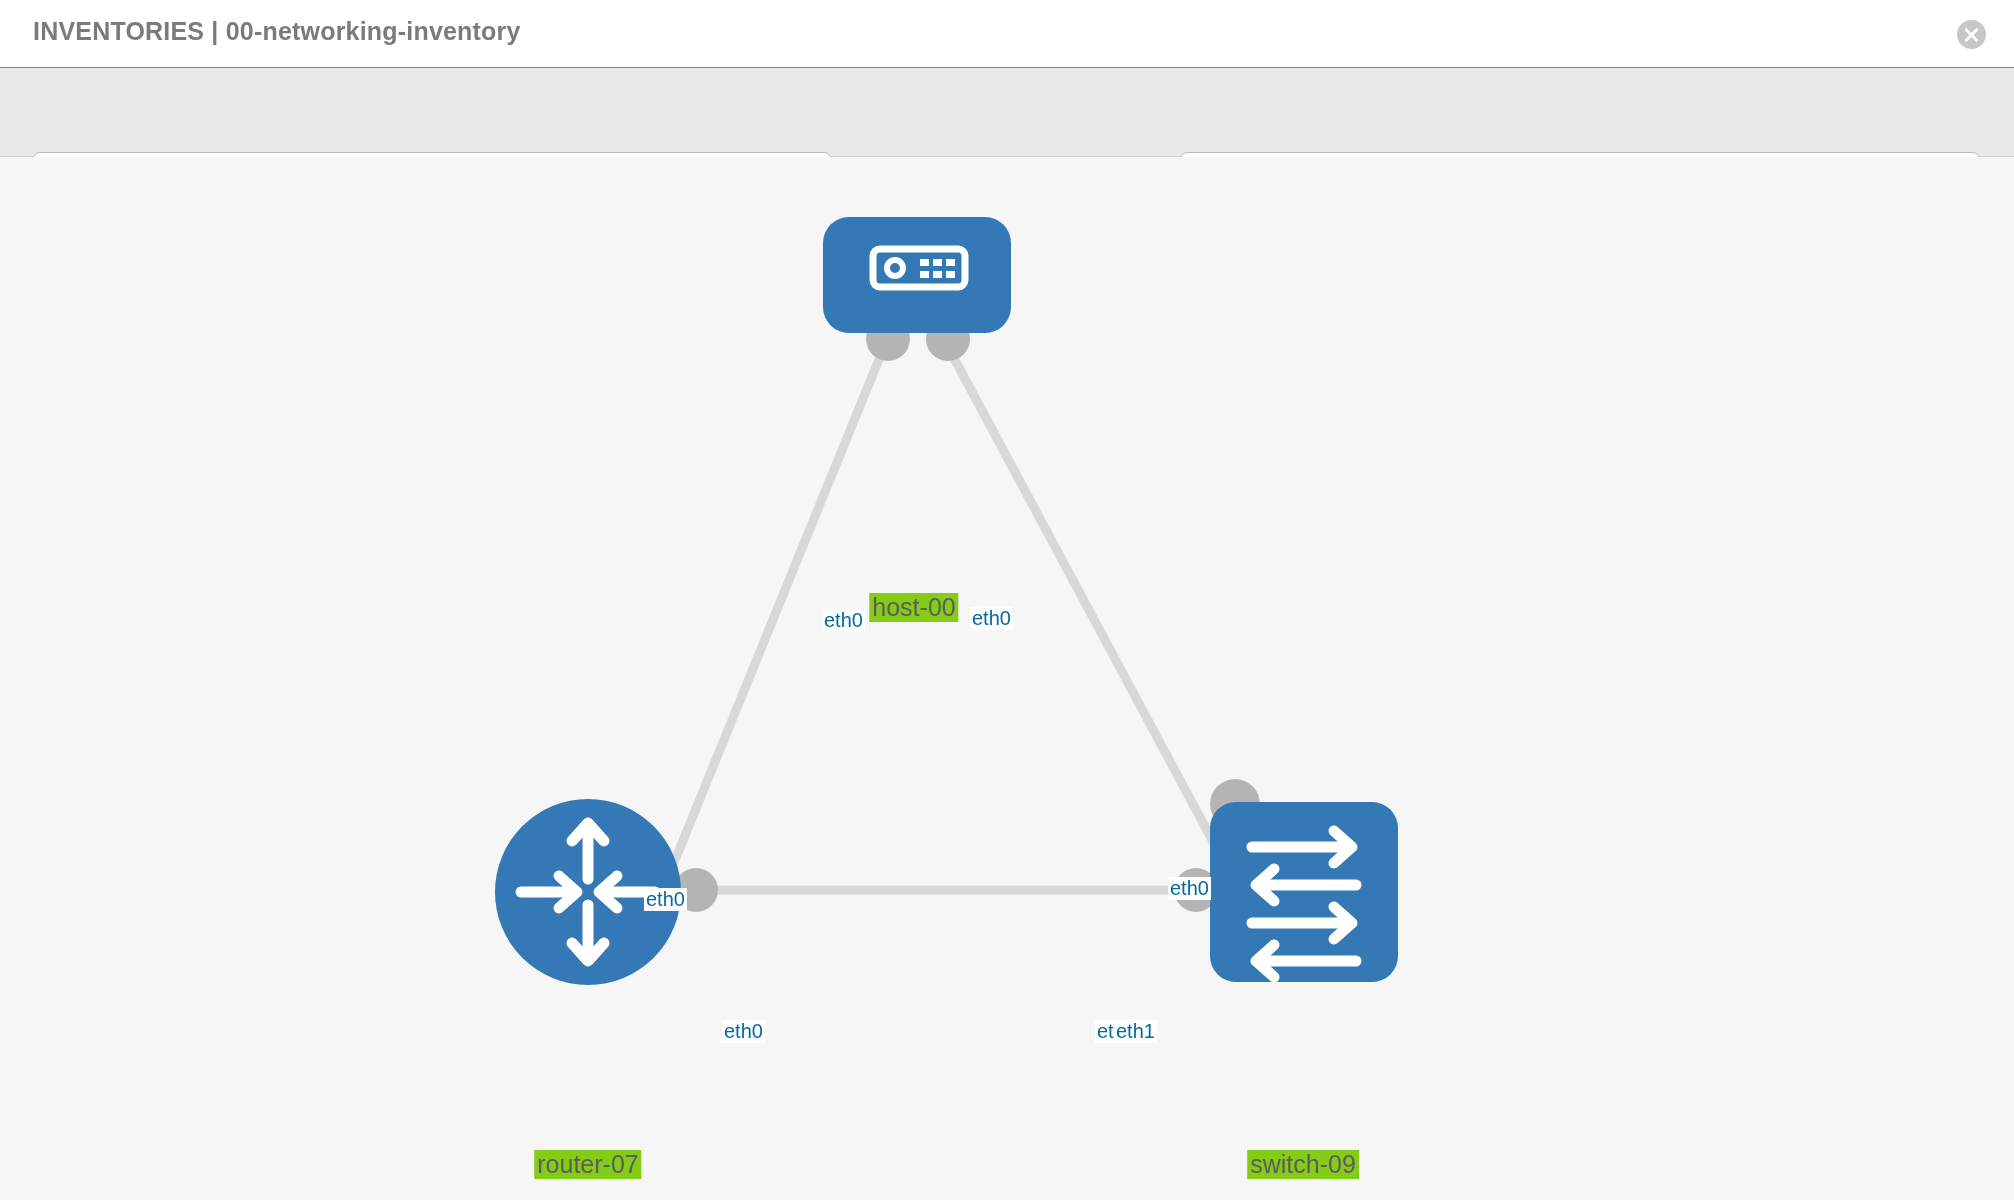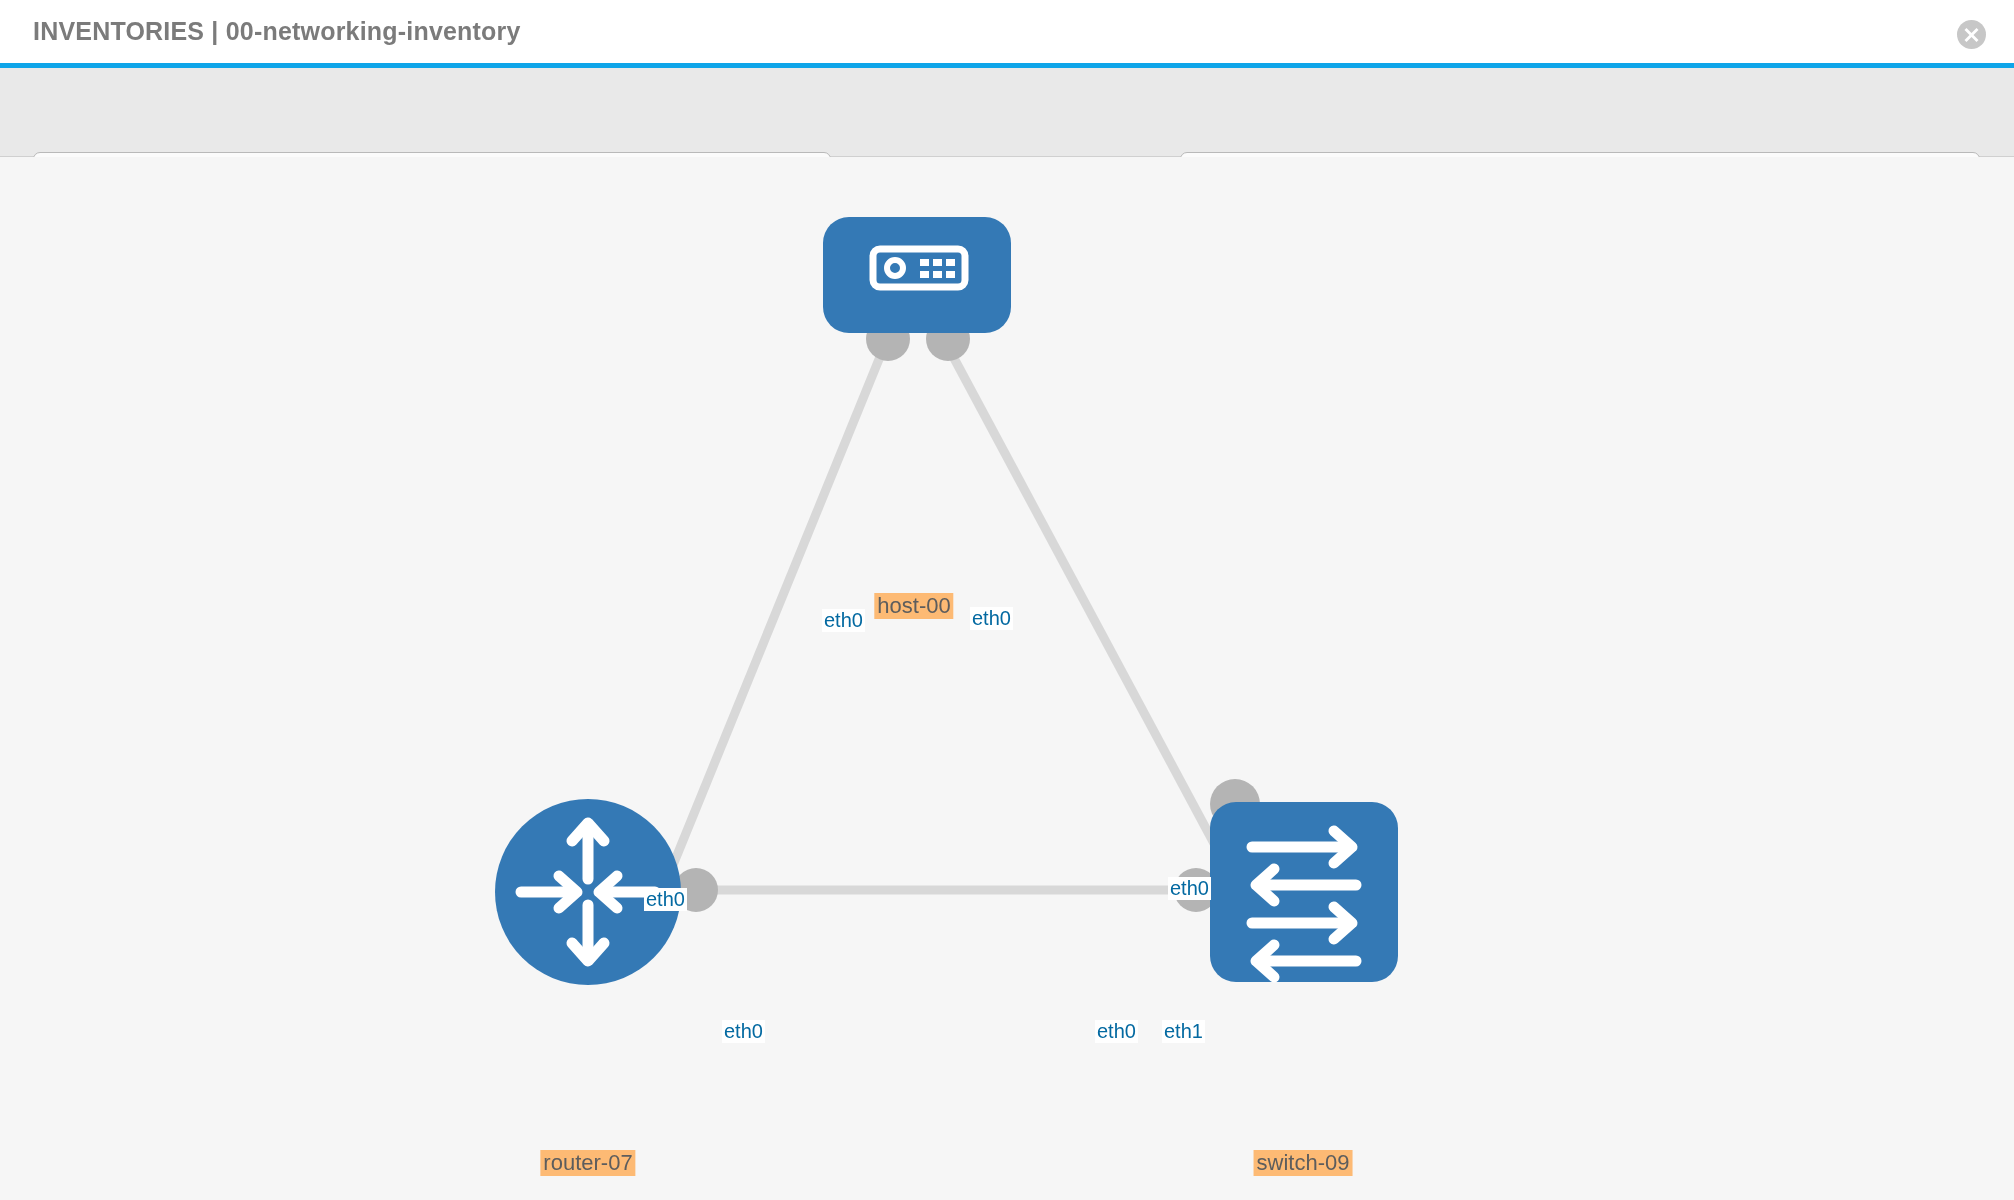--- a/index.html
+++ b/index.html
@@ -19,21 +19,21 @@
     background: #ffffff;
   }
 
   
   .header {
     position: absolute;
     left: 0; top: 0;
     width: 2014px;
     height: 68px;
     background: #ffffff;
-    border-bottom: 5px solid #0ea5e9;
+    border-bottom: 1px solid #0ea5e9;
     box-sizing: border-box;
   }
   .page-title {
     position: absolute;
     left: 33px;
     top: 17px;
     font-size: 25px;
     font-weight: bold;
     color: #7b7b7b;
     letter-spacing: 0.2px;
@@ -126,23 +126,23 @@
   .graph-svg {
     position: absolute;
     left: 0; top: 0;
     width: 2014px;
     height: 1043px;
   }
 
   
   .node-label {
     position: absolute;
-    font-size: 22px;
+    font-size: 25px;
     color: #5d5d5d;
-    background: #fdba74;
+    background: #84cc16;
     padding: 0 3px;
     white-space: nowrap;
     transform: translateX(-50%);
   }
   .edge-label {
     position: absolute;
     font-size: 20px;
     color: #0369a1;
     background: #ffffff;
     padding: 0 2px;
@@ -255,20 +255,20 @@
         </g>
       </g>
     </svg>
 
     <div class="edge-label" style="left:822px;  top:452px;">eth0</div>
     <div class="edge-label" style="left:970px;  top:450px;">eth0</div>
     <div class="edge-label" style="left:644px;  top:731px;">eth0</div>
     <div class="edge-label" style="left:1168px; top:720px;">eth0</div>
     <div class="edge-label" style="left:722px; top:863px;">eth0</div>
     <div class="edge-label" style="left:1095px; top:863px;">eth0</div>
-    <div class="edge-label" style="left:1114px; top:863px;margin-left:48px;">eth1</div>
+    <div class="edge-label" style="left:1114px; top:863px;">eth1</div>
 
     <div class="node-label" style="left:914px;  top:436px;">host-00</div>
     <div class="node-label" style="left:588px;  top:993px;">router-07</div>
     <div class="node-label" style="left:1303px; top:993px;">switch-09</div>
 
   </div>
 </div>
 
 </body></html>

